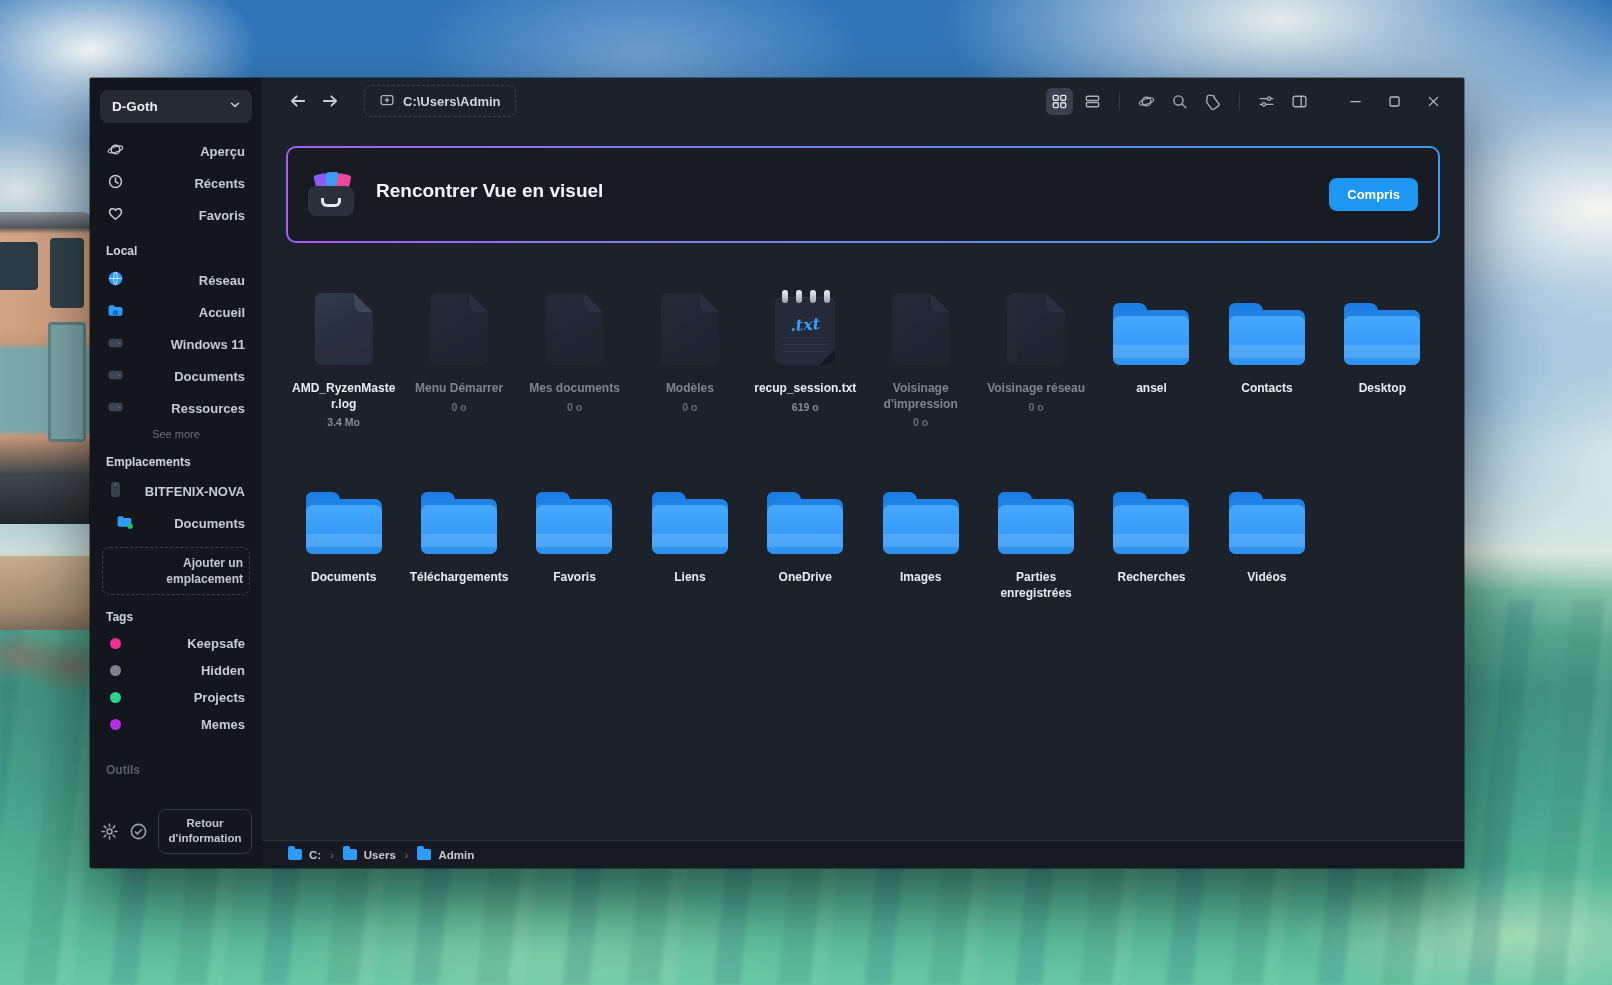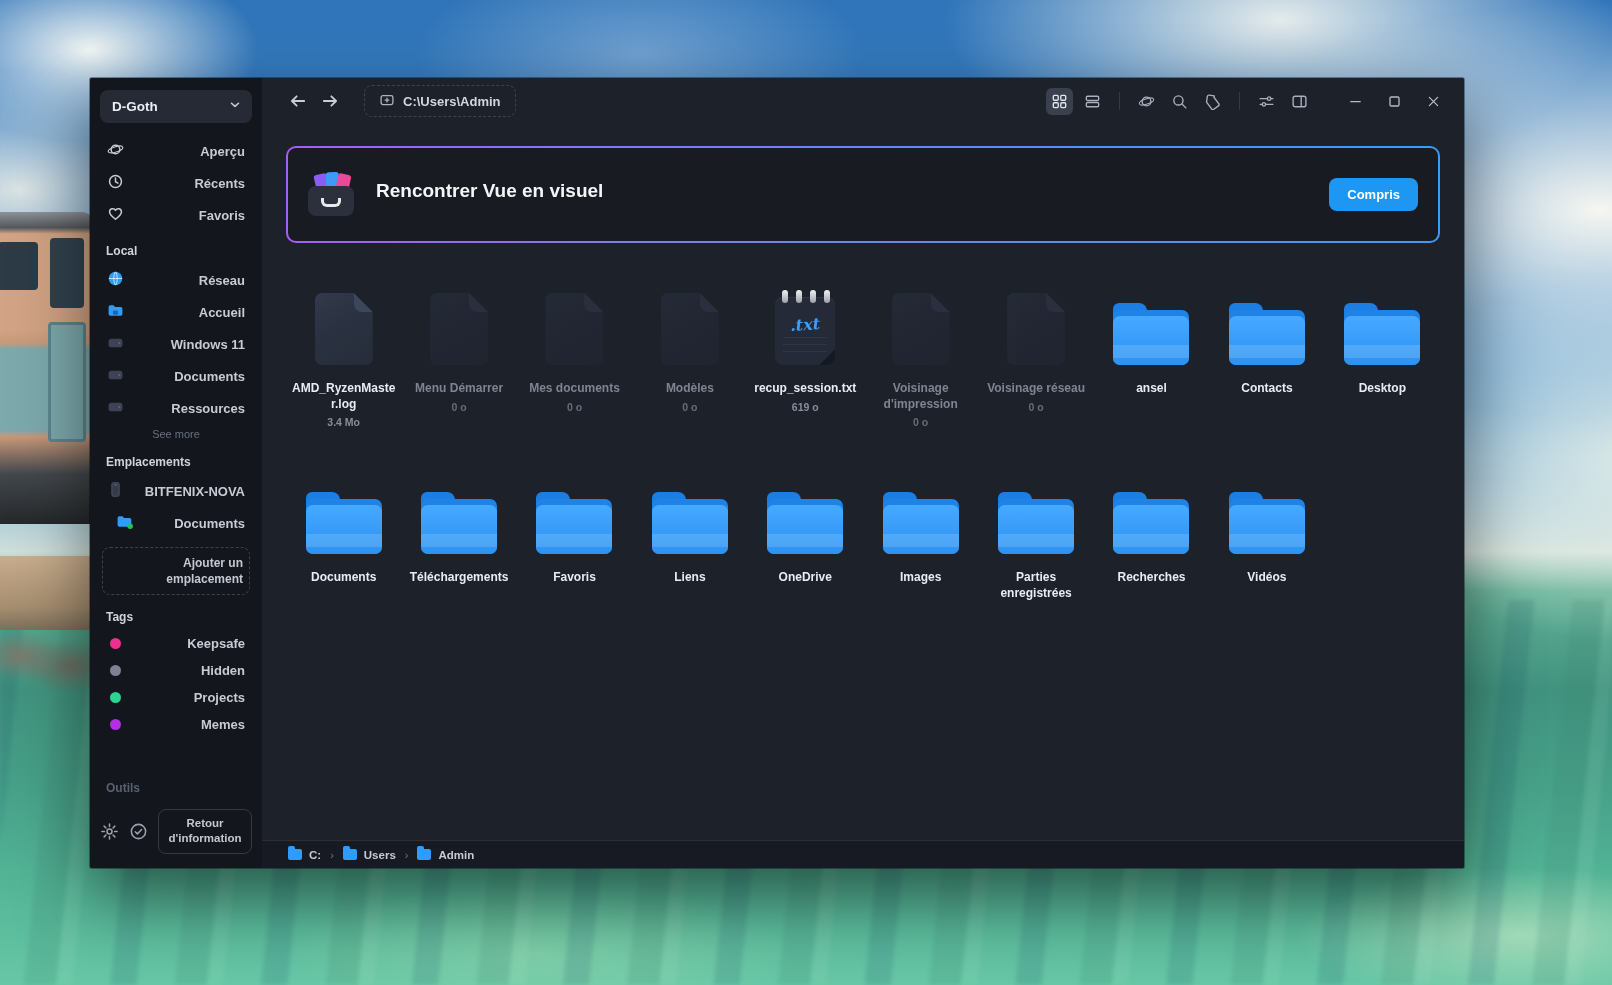--- a/index.html
+++ b/index.html
@@ -49,21 +49,21 @@
     height:33px; padding:0 10px 0 12px; font-size:13.5px; font-weight:bold; color:#eceef3; cursor:pointer; margin-bottom:12px; }
   .s-item { display:flex; align-items:center; gap:10px; padding:6px 7px; border-radius:6px; font-size:13px; font-weight:bold; color:#c6cbd4; cursor:pointer;justify-content:space-between; }
   .s-item svg { flex:none; }
   .s-title { font-size:12px; font-weight:bold; color:#cfd3dc; margin:13px 6px 6px; }
   .s-title.dim { color:#596070; }
   .see-more { text-align:center; font-size:11px; color:#68707f; margin:4px 0 2px; cursor:pointer; }
   .add-place { border:1px dashed #3b4150; border-radius:8px; margin:8px 2px 2px; padding:7px 6px; text-align:right;
     font-size:12px; font-weight:bold; color:#c3c8d2; line-height:1.35; cursor:pointer; }
   .dot { width:11px; height:11px; border-radius:50%; flex:none; margin:0 3px; }
   .spacer { flex:1; }
-  .side-bottom { display:flex; align-items:center; gap:10px; margin-top:8px; }
+  .side-bottom { display:flex; align-items:center; gap:10px; margin-top:26px; }
   .round-ic { color:#9aa0ad; display:flex; align-items:center; justify-content:center; cursor:pointer; }
   .feedback { flex:1; border:1px solid #333945; border-radius:8px; padding:6px 4px; text-align:center;
     font-size:11.5px; font-weight:bold; color:#c3c8d2; line-height:1.35; cursor:pointer; }
 
   
   .main { flex:1; display:flex; flex-direction:column; min-width:0; background:#1d212a; }
   .topbar { height:46px; flex:none; display:flex; align-items:center; padding:0 14px 0 22px; gap:4px; }
   .nav-arrow { font-size:0; color:#c9cdd6; padding:5px; cursor:pointer; }
   .addr { display:flex; align-items:center; gap:8px; border:1px dashed #3c4250; border-radius:8px; height:32px;
     padding:0 14px; margin-left:16px; font-size:13px; font-weight:bold; color:#d2d6de; cursor:text; }

